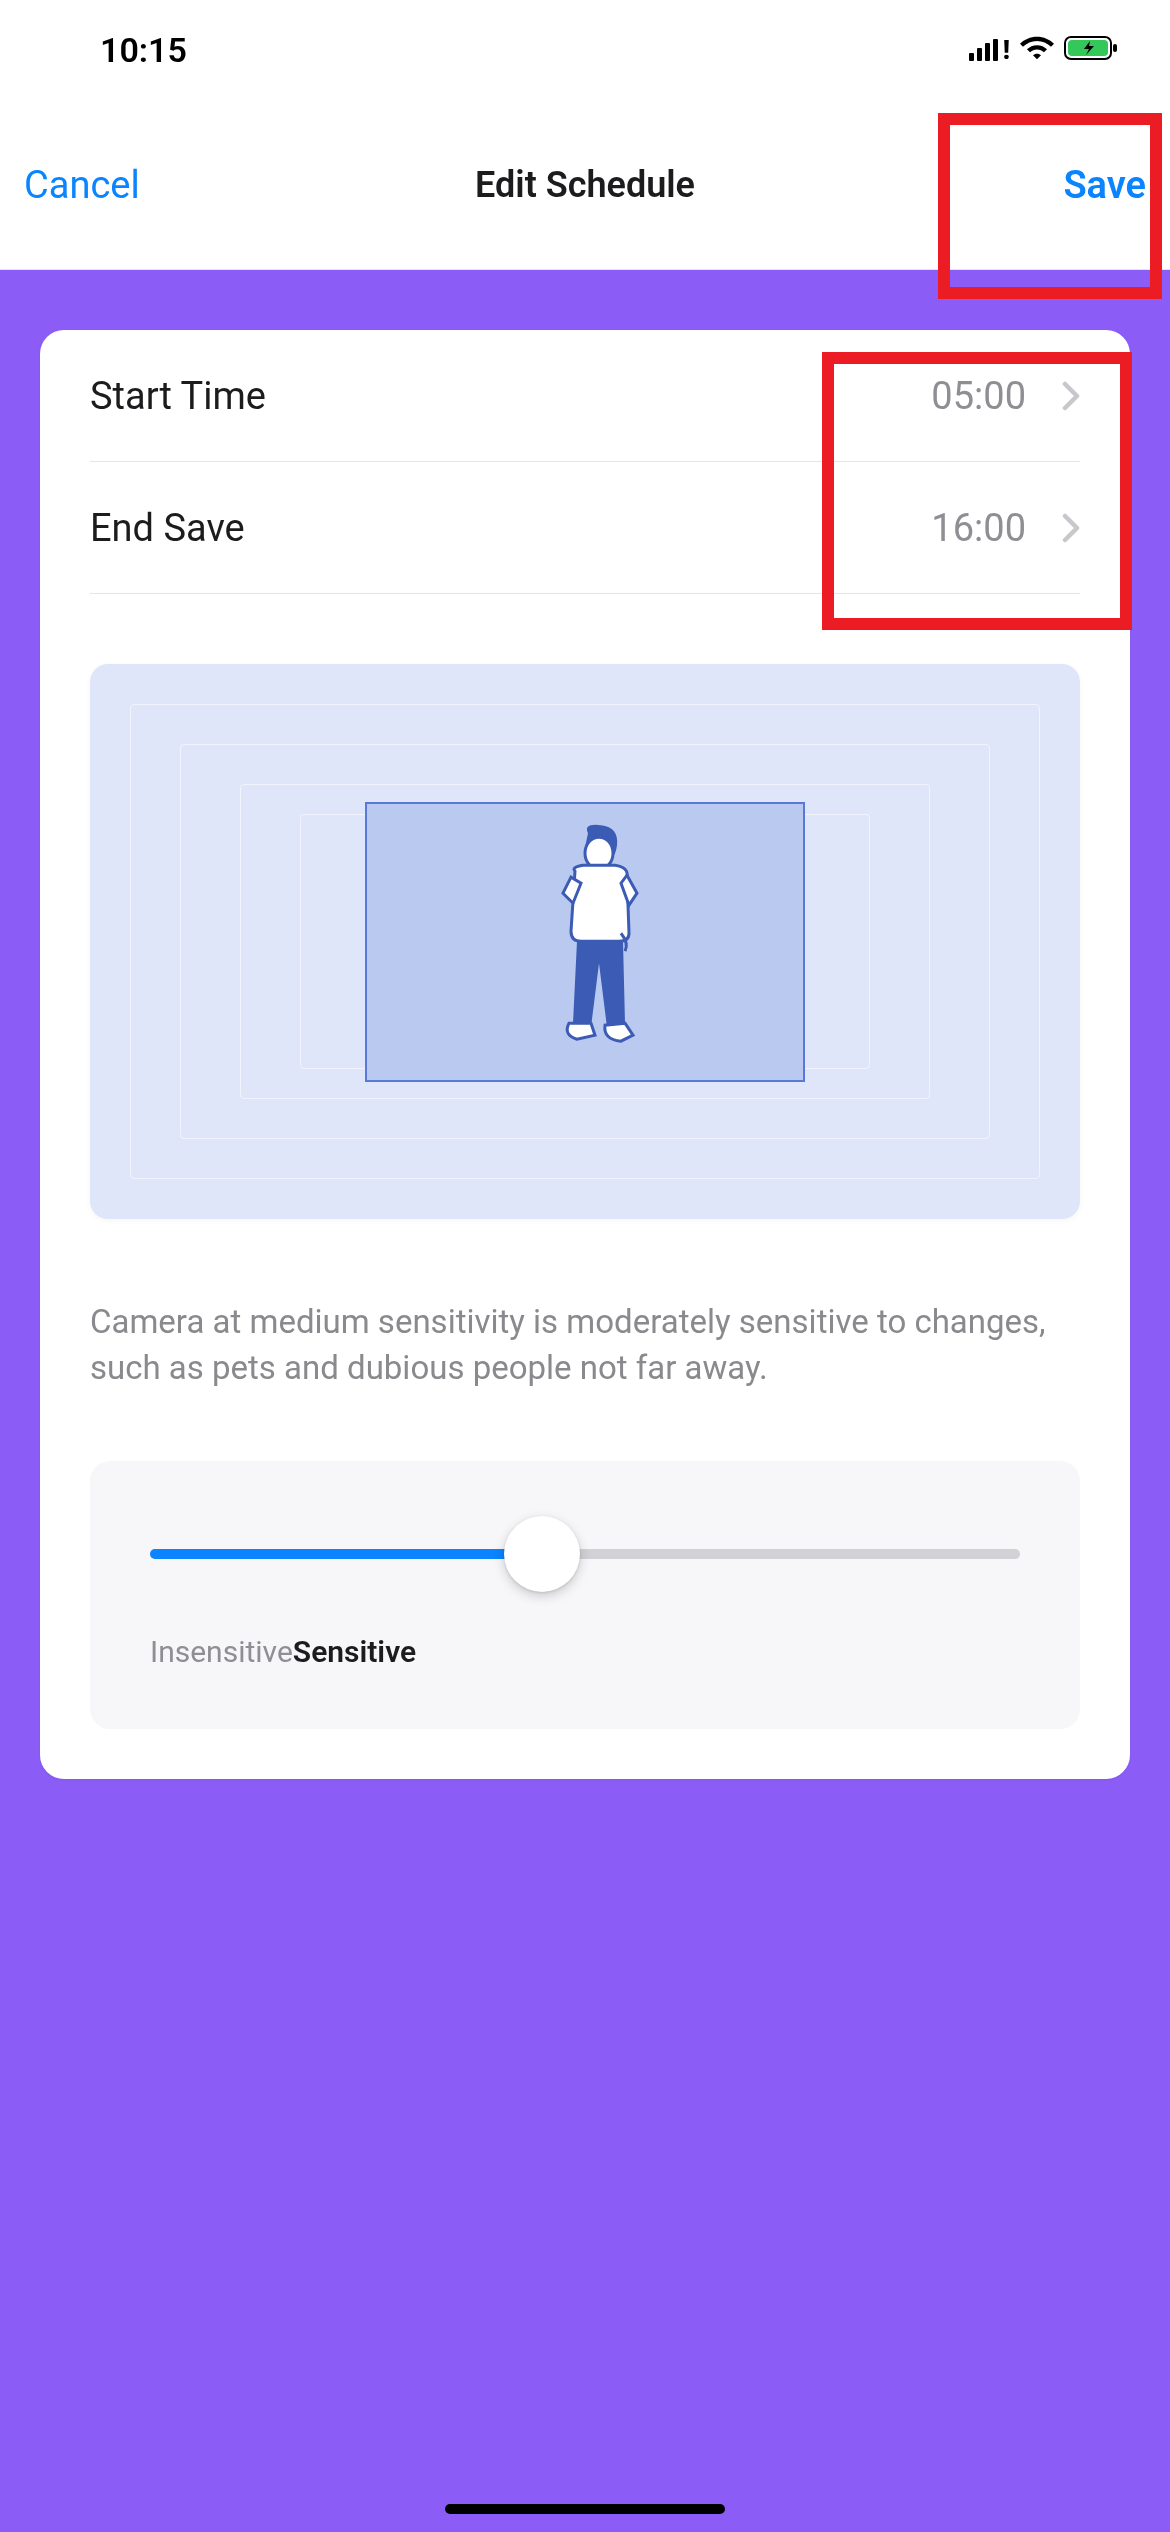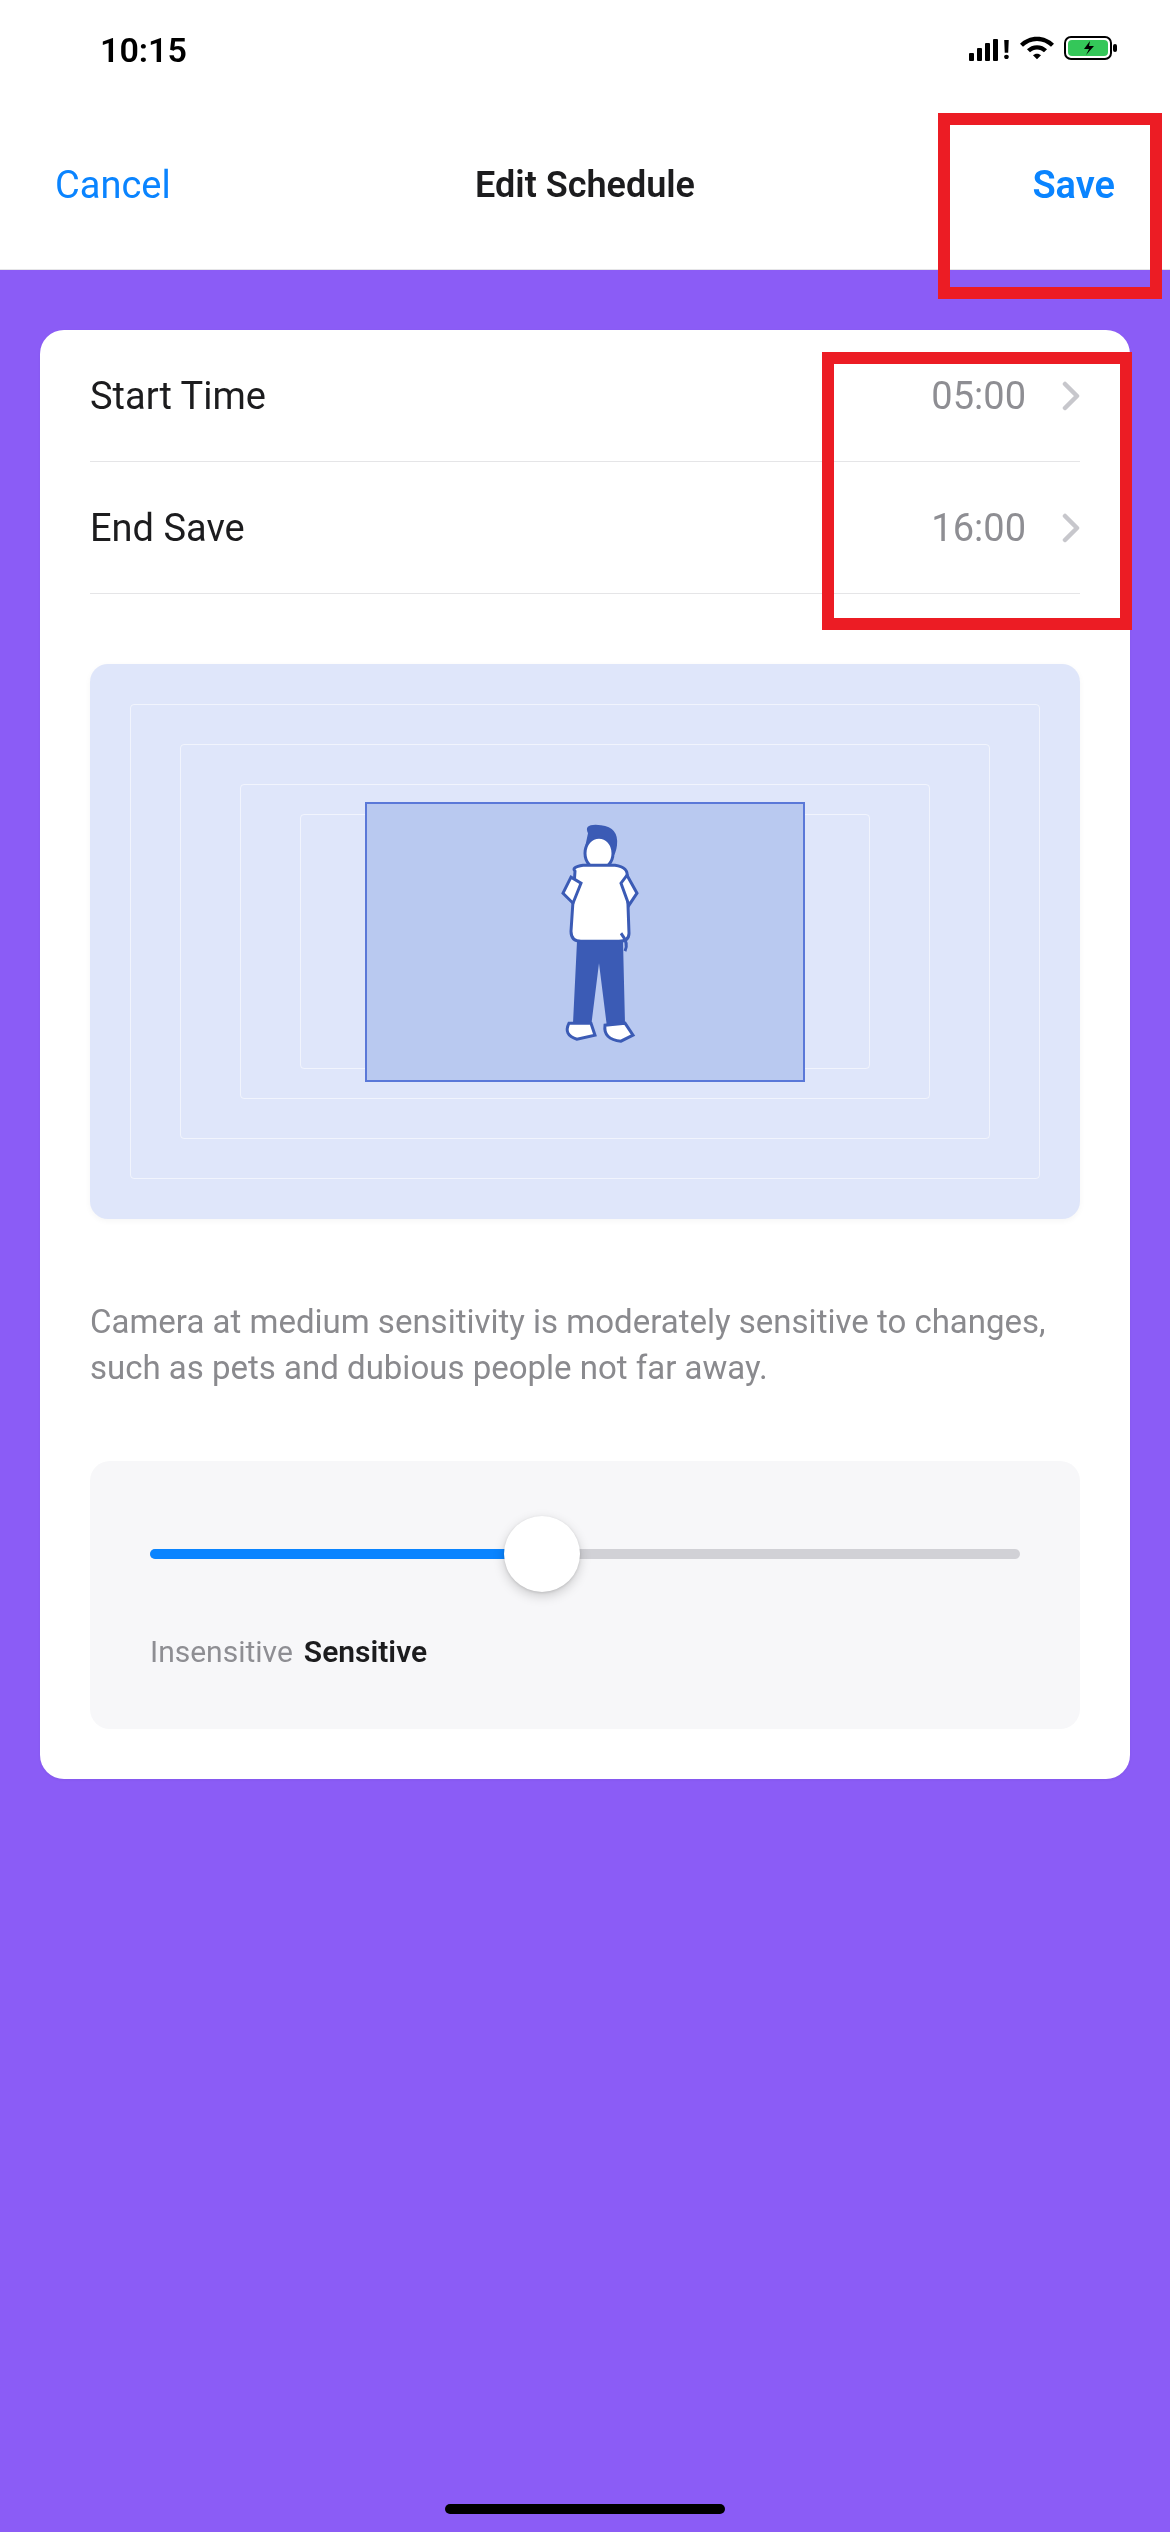--- a/index.html
+++ b/index.html
@@ -54,21 +54,21 @@
       line-height: 22px;
     }
     .wifi-icon svg { width: 34px; height: 34px; }
     .battery-icon svg { width: 56px; height: 28px; }
     
     .nav-header {
       height: 170px;
       display: flex;
       align-items: center;
       justify-content: space-between;
-      padding: 0 55px;
+      padding: 0 24px;
       border-bottom: 1px solid #e5e5e7;
       position: relative;
     }
     .nav-cancel, .nav-save {
       font-size: 38px;
       color: #0a84ff;
       font-weight: 400;
       background: none;
       border: none;
       cursor: pointer;
@@ -208,21 +208,21 @@
       box-shadow: 0 4px 12px rgba(0,0,0,0.18), 0 1px 3px rgba(0,0,0,0.12);
       cursor: grab;
     }
     .slider-labels {
       display: flex;
       justify-content: flex-start;
       margin-top: 42px;
       font-size: 30px;
     }
     .slider-label-left { color: #8e8e93; }
-    .slider-label-right { color: #1c1c1e; font-weight: 600; margin-left: 11px; }
+    .slider-label-right { color: #1c1c1e; font-weight: 600; }
     
     .highlight {
       position: absolute;
       border: 12px solid #ec1c24;
       pointer-events: none;
       z-index: 100;
     }
     
     .home-indicator {
       position: absolute;

